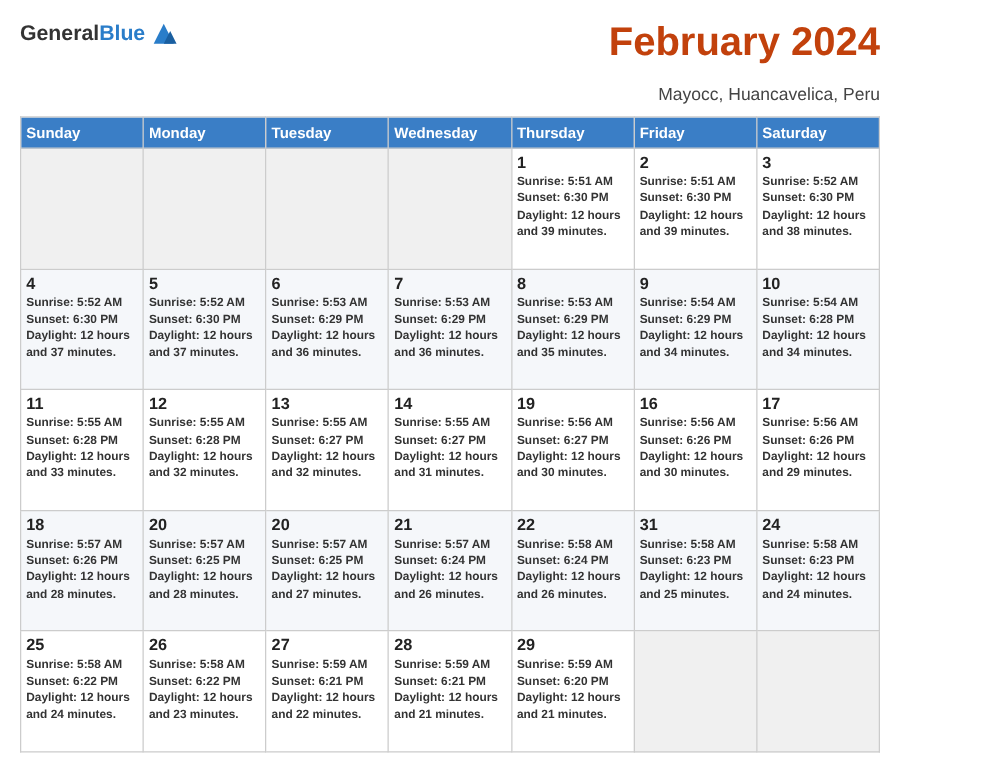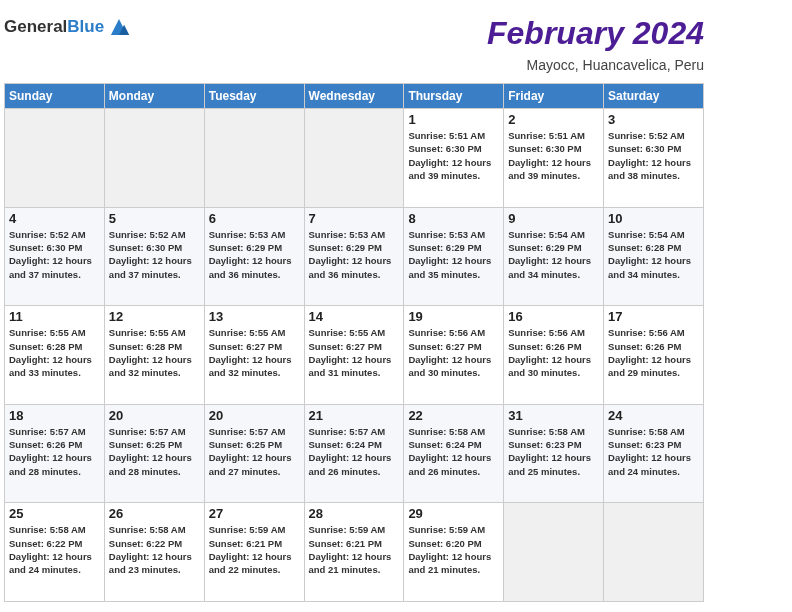--- a/index.html
+++ b/index.html
@@ -6,21 +6,21 @@
     body {
       font-family: Arial, sans-serif;
       background: #fff;
       width: 792px;
       height: 612px;
       overflow: hidden;
     }
     .page {
       width: 724px;
       height: 612px;
-      padding: 16px 20px 10px 4px;
+      padding: 16px 20px 10px 16px;
       display: flex;
       flex-direction: column;
     }
     .header {
       display: flex;
       justify-content: space-between;
       align-items: flex-start;
       margin-bottom: 10px;
     }
     .logo {
@@ -32,28 +32,27 @@
       width: 22px;
       height: 22px;
       margin-left: 2px;
     }
     .title-block {
       text-align: right;
     }
     .month-title {
       font-size: 32px;
       font-weight: bold;
-      color: #4c1d95;
+      color: #c2410c;
       line-height: 1.1;
-      font-style: italic;
     }
     .location {
       font-size: 14px;
       color: #444;
-      margin-top: 6px;
+      margin-top: 16px;
     }
     .calendar {
       flex: 1;
       border-collapse: collapse;
       width: 100%;
       table-layout: fixed;
     }
     .calendar th {
       background: #3a7ec6;
       color: #ffffff;

